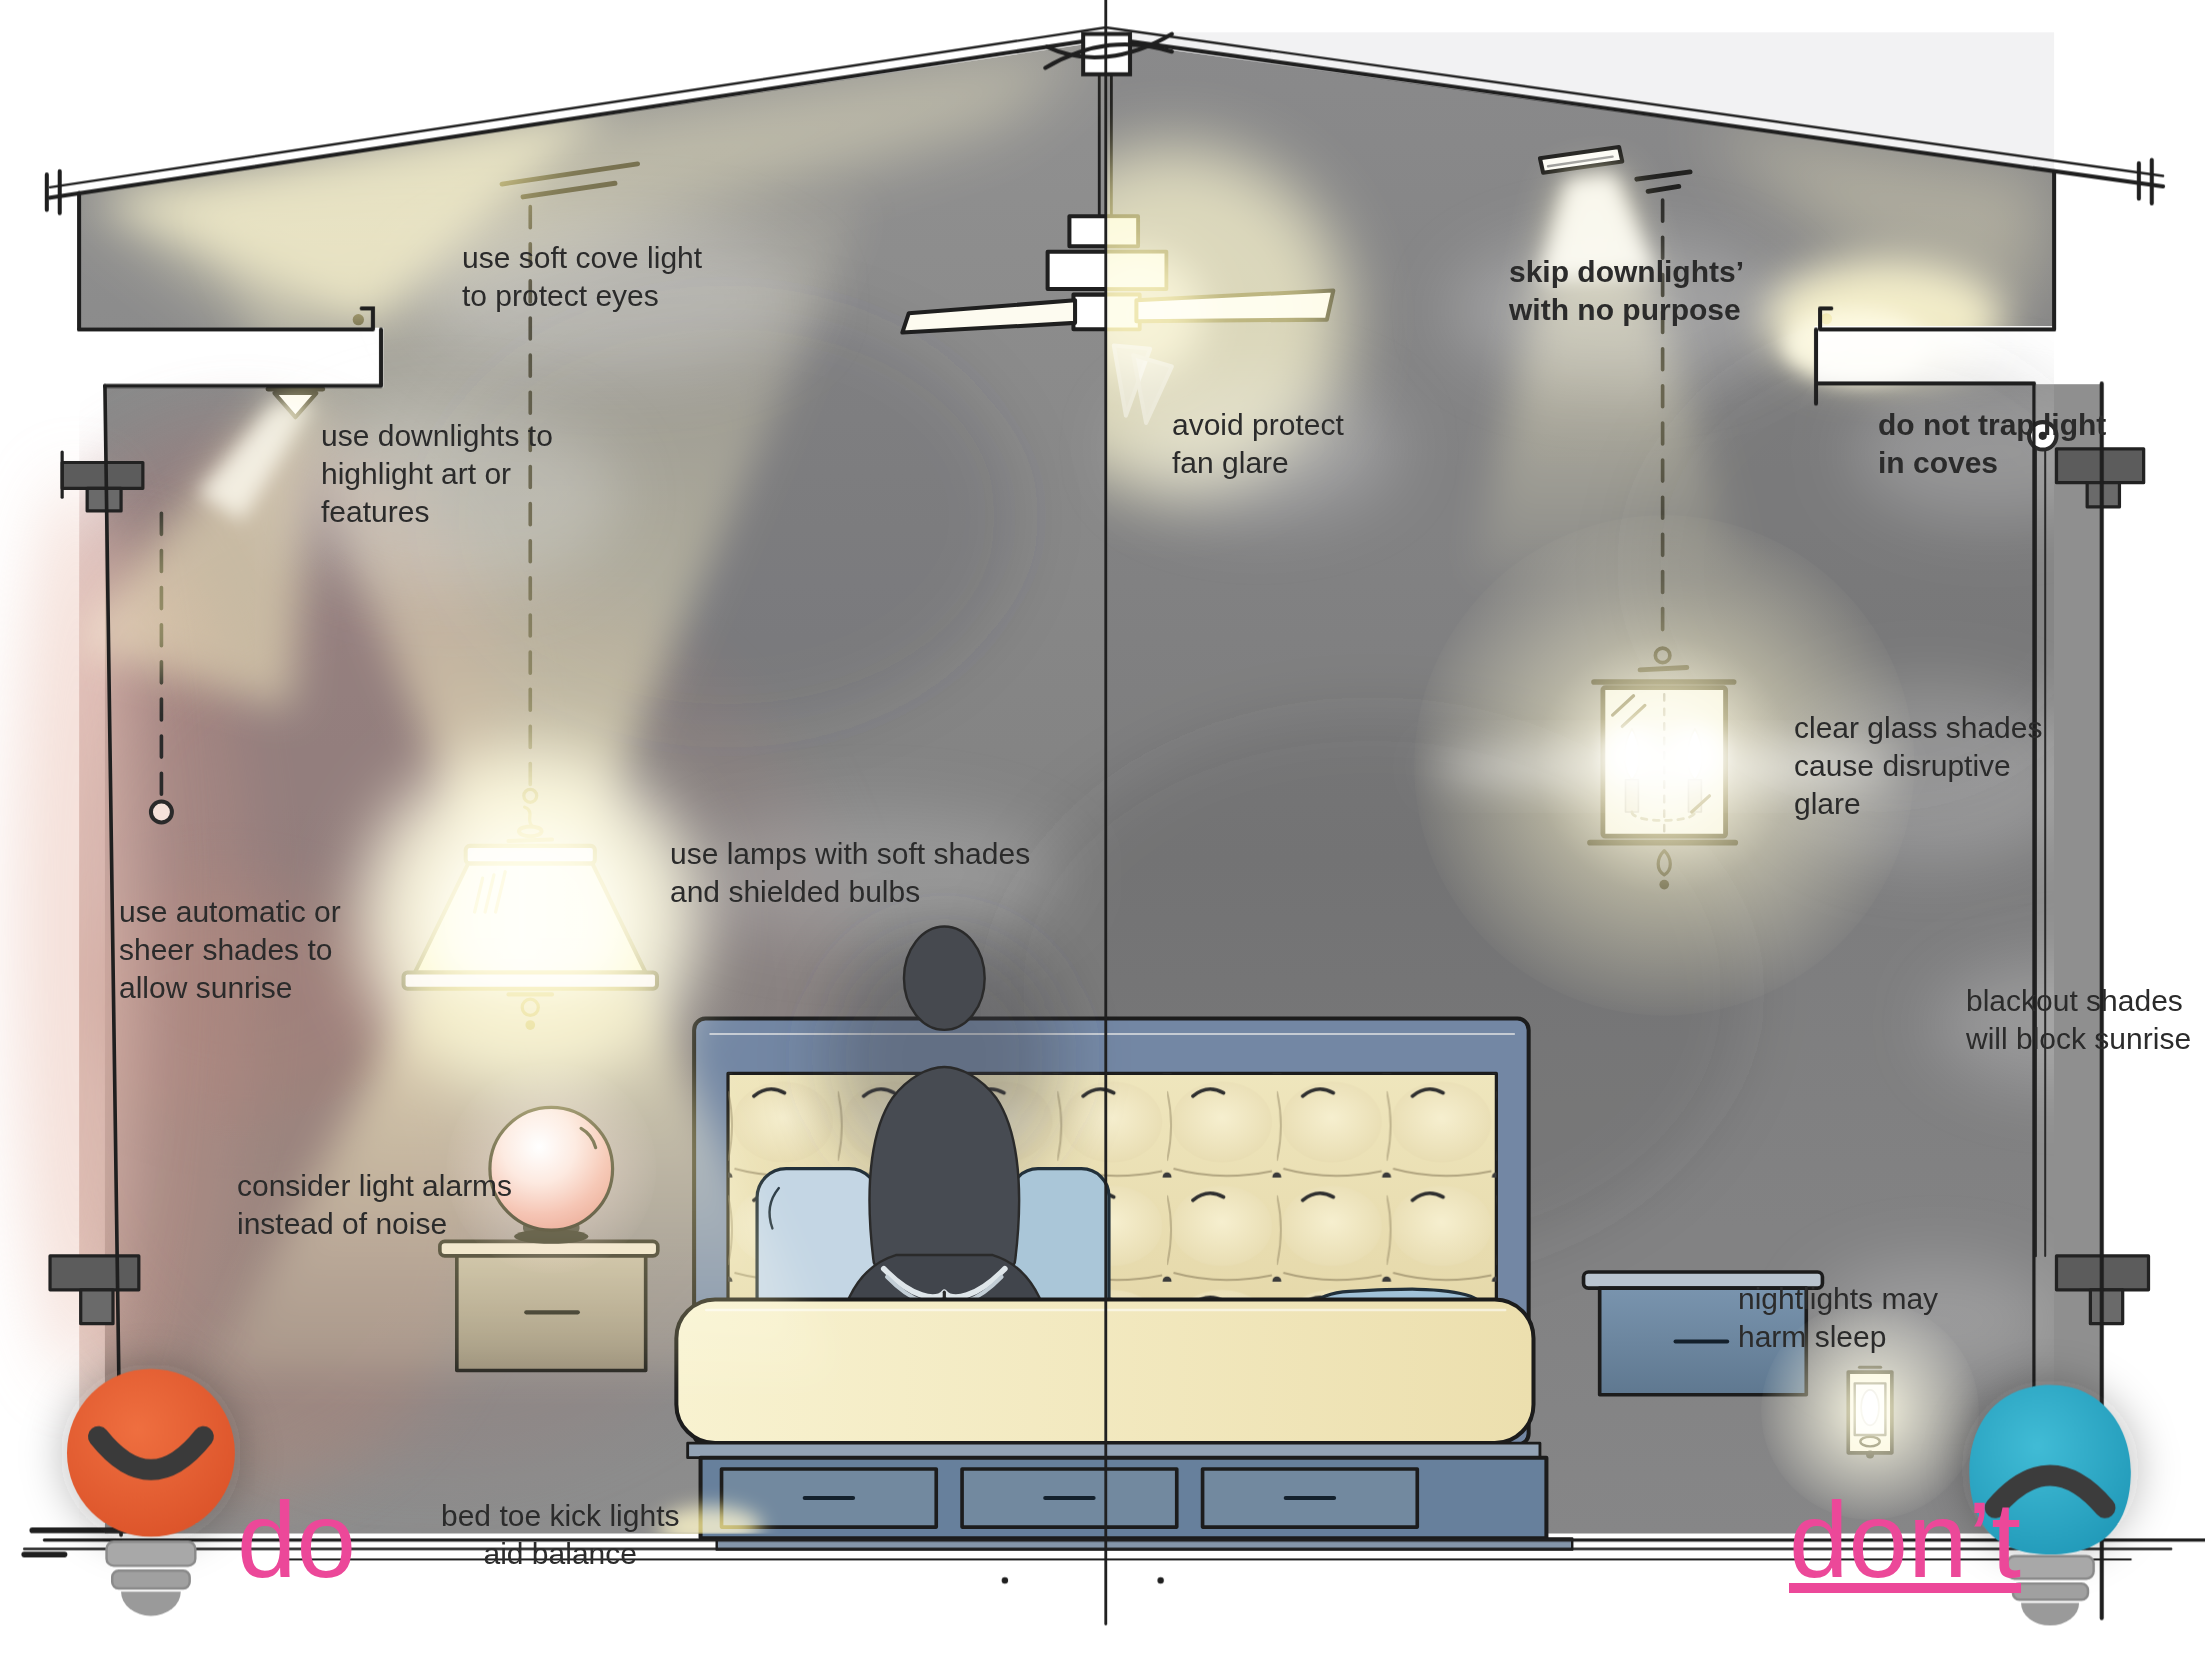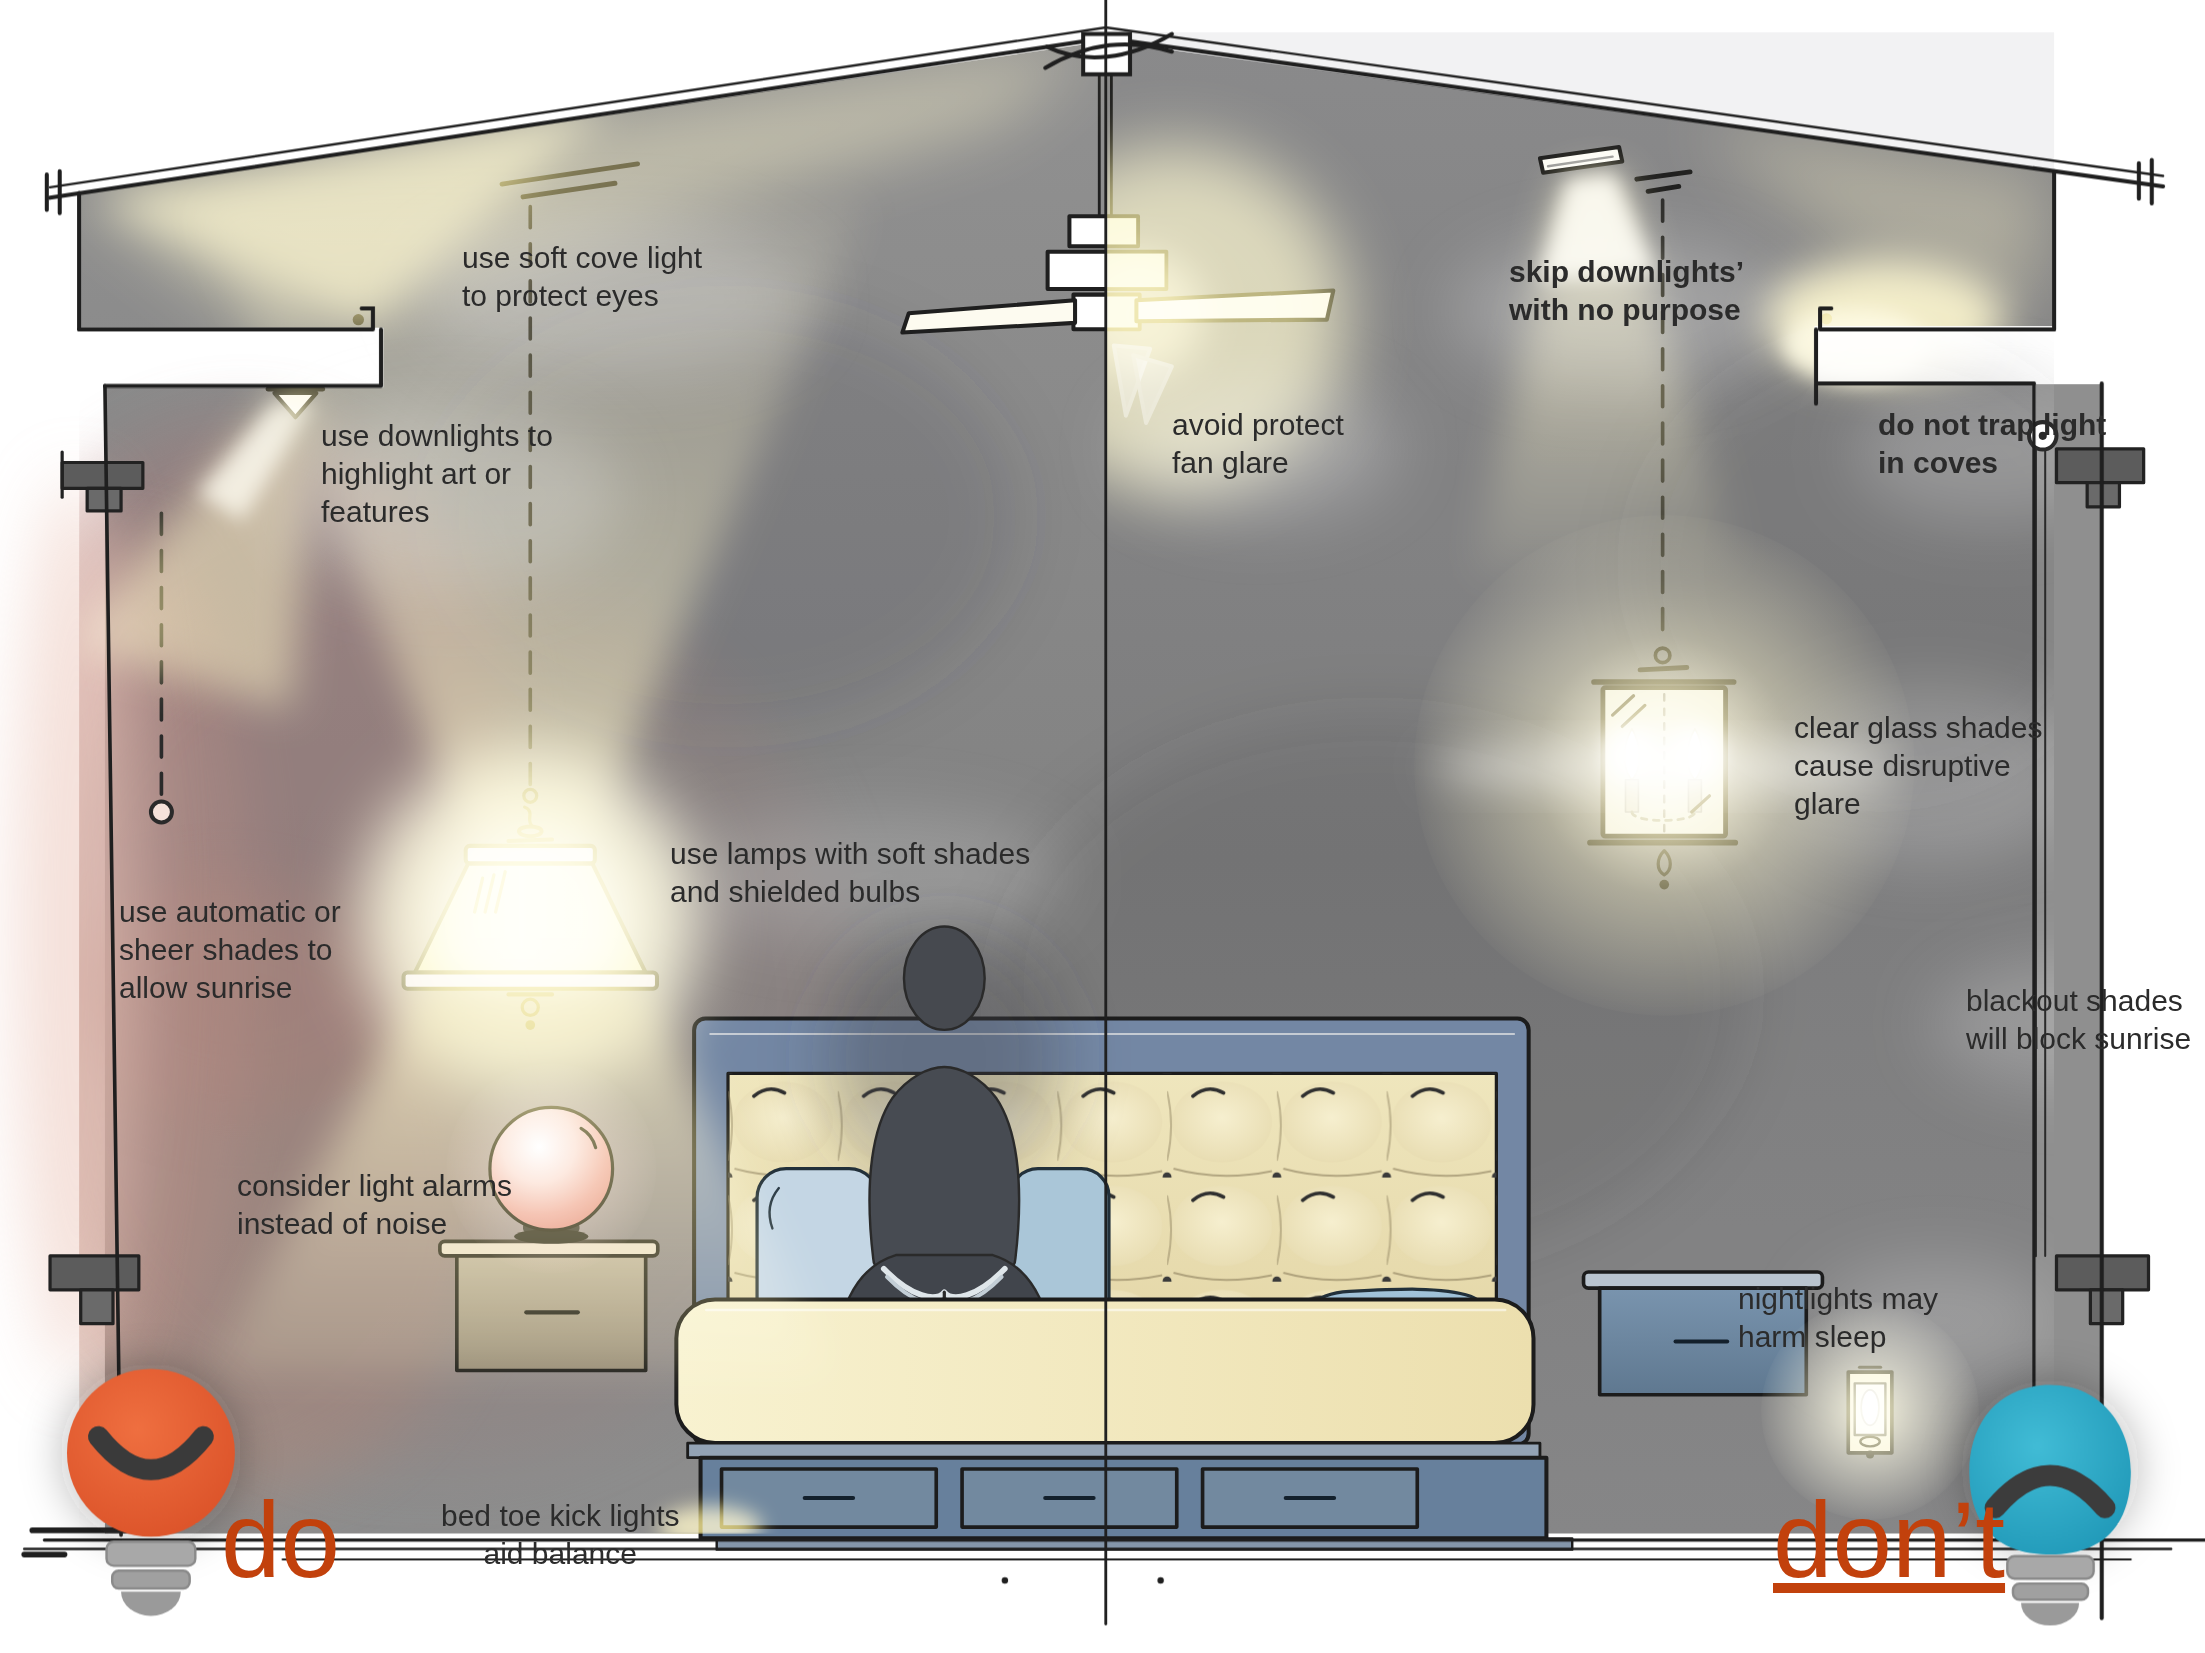--- a/index.html
+++ b/index.html
@@ -1,21 +1,21 @@
 <!DOCTYPE html>
 <html style="font-size:13px"><head>
 <meta charset="utf-8">
 <style>
   html,body{margin:0;padding:0;background:#ffffff;}
   .canvas{position:relative;width:2205px;height:1653px;background:#fff;overflow:hidden;
           font-family:"Liberation Sans",sans-serif;}
   .canvas svg{position:absolute;left:0;top:0;isolation:isolate;}
   .labels{position:absolute;left:0;top:0;width:2205px;height:1653px;pointer-events:none;}
   .label{position:absolute;font-size:30px;line-height:1.27;color:#2b2b2b;white-space:pre-line;}
-  .verdict{position:absolute;font-size:107px;line-height:1;color:#c2410c;white-space:pre;}
+  .verdict{position:absolute;font-size:107px;line-height:1;color:#ec4899;white-space:pre;margin-left:16px;}
   .lbl-cove{left:434px;top:239px;margin-left:28px;}
   .lbl-downlights{left:321px;top:417px;}
   .lbl-fan{left:1172px;top:406px;}
   .lbl-skip{left:1509px;top:253px;font-weight:bold;}
   .lbl-trap{left:1878px;top:406px;font-weight:bold;}
   .lbl-glass{left:1794px;top:709px;}
   .lbl-auto{left:119px;top:893px;}
   .lbl-lamps{left:670px;top:835px;}
   .lbl-alarms{left:237px;top:1167px;}
   .lbl-blackout{left:1966px;top:982px;}

